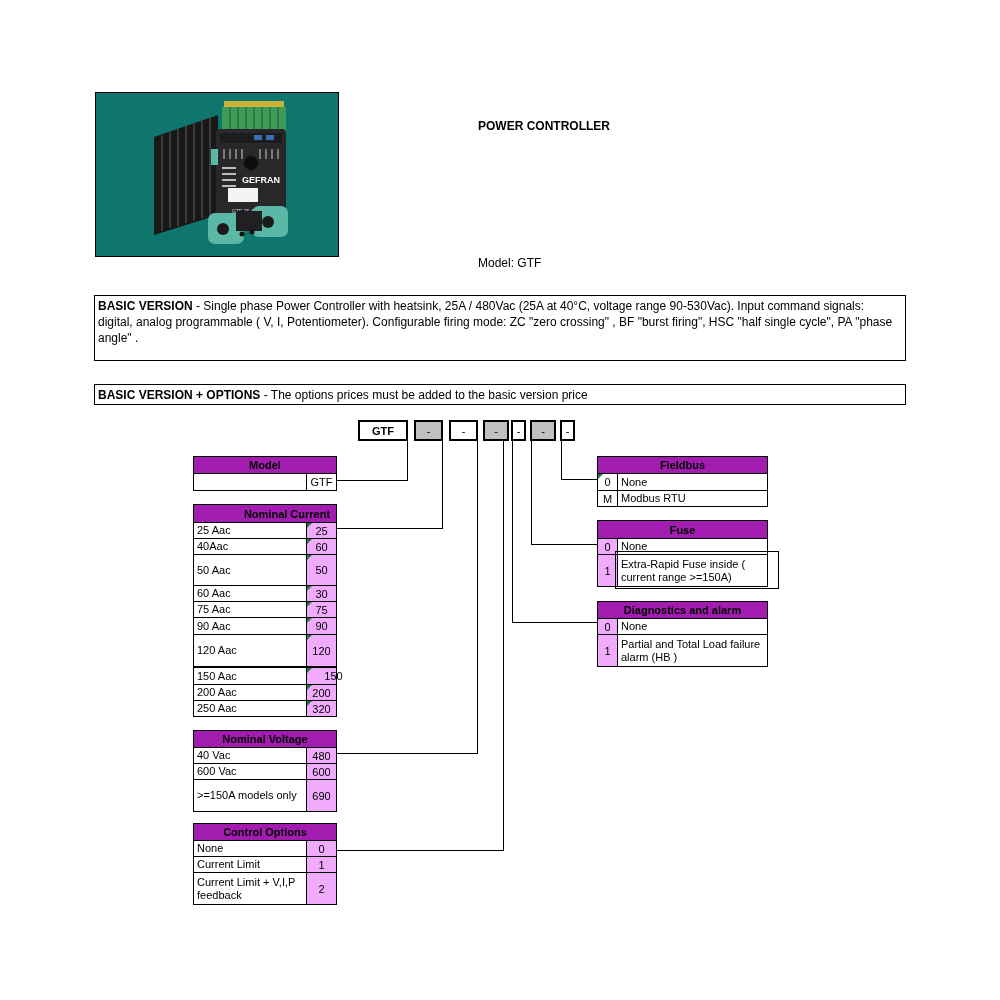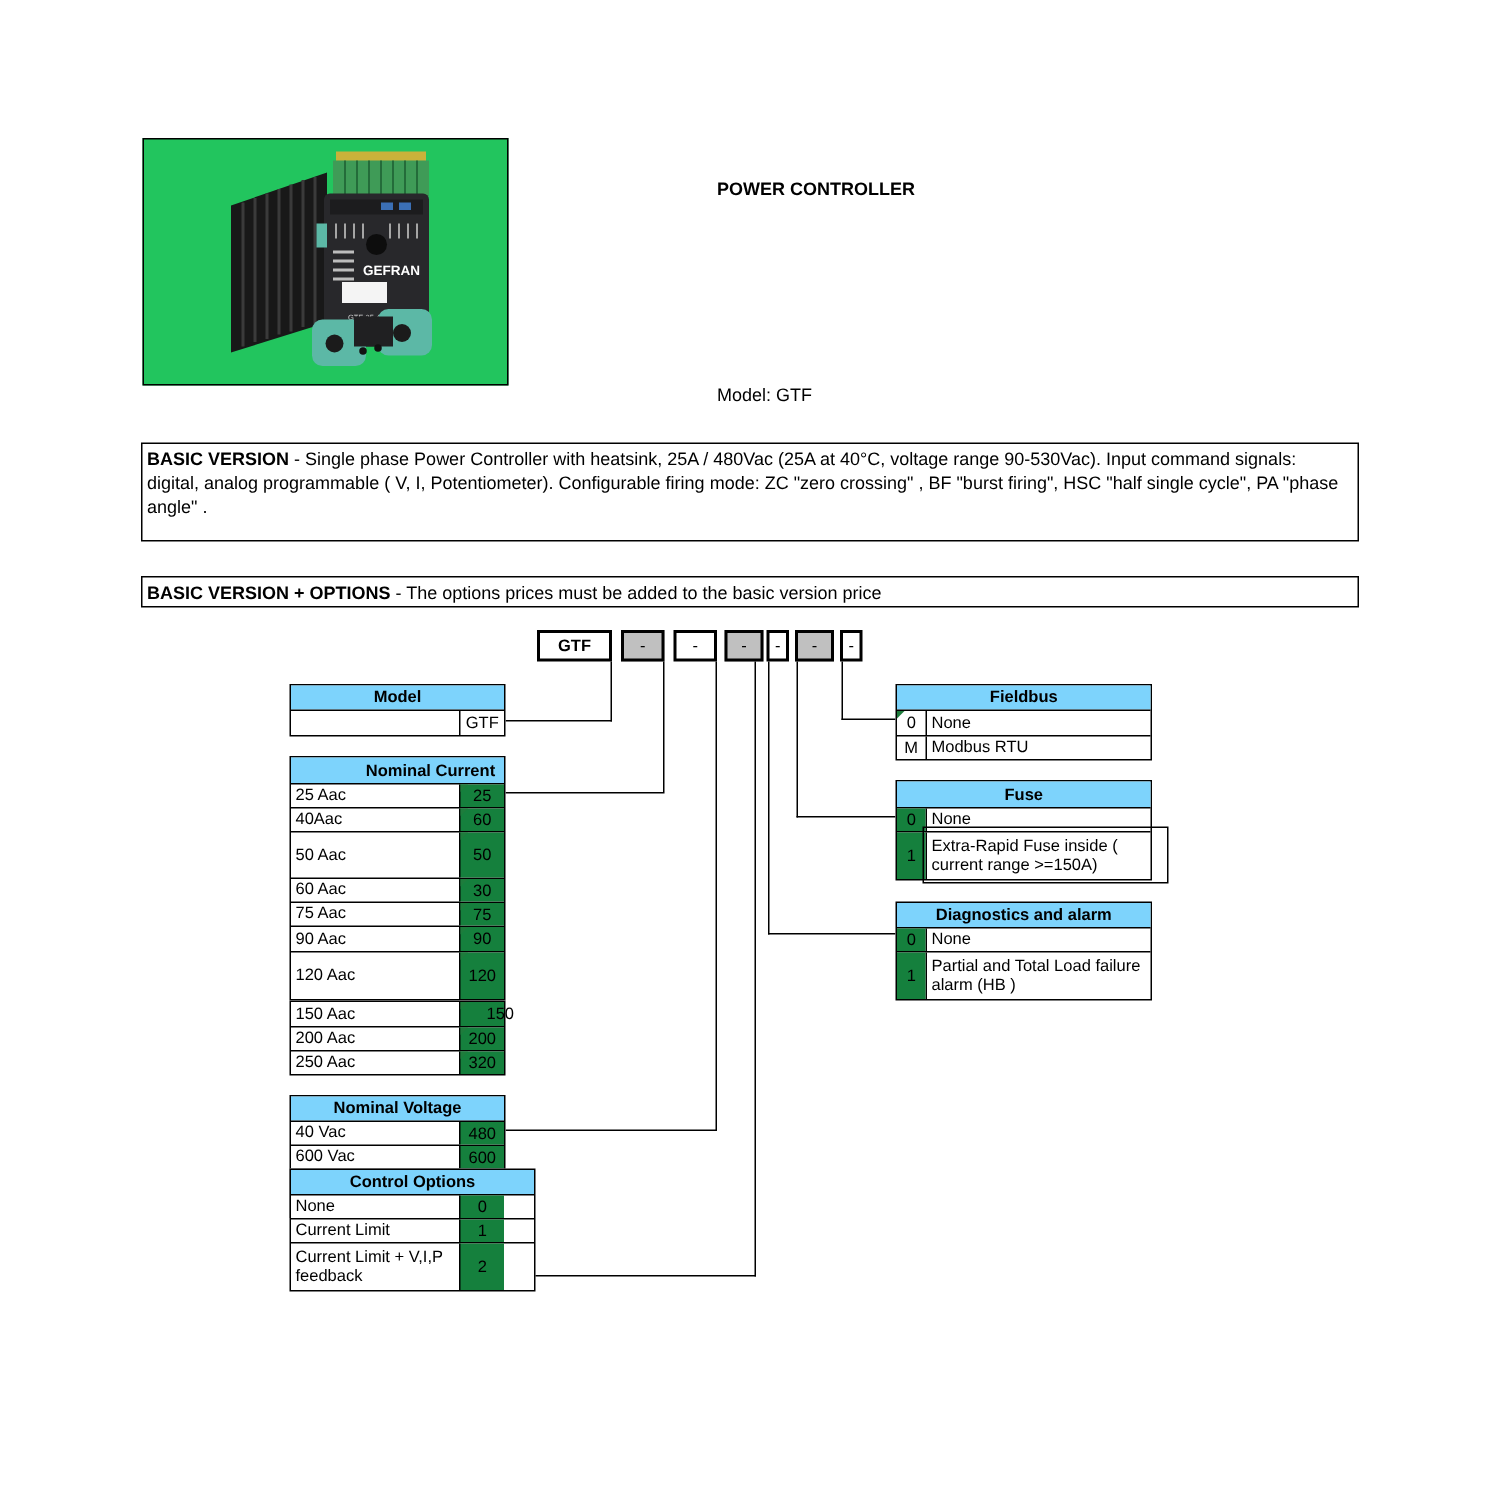--- a/index.html
+++ b/index.html
@@ -1,45 +1,45 @@
 <!DOCTYPE html>
 <html><head>
 <meta charset="utf-8">
 <style>
   html,body{margin:0;padding:0;background:#fff;}
   #page{position:relative;width:1000px;height:1000px;background:#fff;
         font-family:"Liberation Sans",sans-serif;color:#000;}
   .abs{position:absolute;}
   .line{position:absolute;background:#000;}
   
-  #imgbox{left:95px;top:92px;width:242px;height:163px;border:1px solid #000;background:#22c55e;}
+  #imgbox{left:95px;top:92px;width:242px;height:163px;border:1px solid #000;background:#0f766e;}
   
   #title{left:478px;top:119px;font-size:12px;font-weight:bold;}
   #model-label{left:478px;top:256px;font-size:12px;}
   
   .parbox{border:1px solid #000;background:#fff;font-size:12px;line-height:16px;padding:2px 3px;box-sizing:border-box;}
   #basicbox{left:94px;top:295px;width:812px;height:66px;}
   #optbox{left:94px;top:384px;width:812px;height:21px;white-space:nowrap;overflow:hidden;}
   
   .codebox{position:absolute;top:420px;height:21px;border:2px solid #000;box-sizing:border-box;
            display:flex;align-items:center;justify-content:center;font-size:11px;background:#fff;}
   .codebox.gray{background:#c0c0c0;}
   .codebox.first{font-weight:bold;}
   
   .tbl{position:absolute;border:1px solid #000;box-sizing:border-box;background:#fff;font-size:11px;}
-  .thead{background:#7dd3fc;font-weight:bold;display:flex;align-items:center;justify-content:center;box-sizing:border-box;}
+  .thead{background:#a21caf;font-weight:bold;display:flex;align-items:center;justify-content:center;box-sizing:border-box;}
   .trow{display:flex;border-top:1px solid #000;box-sizing:border-box;}
   .trow.noline{border-top:none;}
   .lcell{flex:0 0 auto;display:flex;align-items:center;padding-left:3px;box-sizing:border-box;line-height:13px;}
   .ccell{flex:0 0 auto;display:flex;align-items:center;justify-content:center;border-left:1px solid #000;
          box-sizing:border-box;position:relative;}
   .rcode{flex:0 0 auto;display:flex;align-items:center;justify-content:center;box-sizing:border-box;position:relative;}
   .rdesc{flex:1 1 auto;display:flex;align-items:center;padding-left:3px;border-left:1px solid #000;
          box-sizing:border-box;line-height:13px;}
-  .gray{background:#15803d;}
+  .gray{background:#f0abfc;}
   .tri::after{content:"";position:absolute;top:0;left:0;border-top:5px solid #1e7c3c;border-right:5px solid transparent;}
   #fuse-overlay{left:615px;top:551px;width:162px;height:36px;border:1px solid #000;background:transparent;}
 </style>
 </head>
 <body>
 
 <div id="page">
 
   <div class="abs" id="imgbox">
     <svg width="240" height="161" viewBox="0 0 240 161">
@@ -199,21 +199,21 @@
     <div class="trow" style="height:16px;">
       <div class="lcell" style="width:112px;">600 Vac</div>
       <div class="ccell gray" style="width:30px;">600</div>
     </div>
     <div class="trow" style="height:32px;">
       <div class="lcell" style="width:112px;">&gt;=150A models only</div>
       <div class="ccell gray" style="width:30px;">690</div>
     </div>
   </div>
 
-  <div class="tbl" style="left:193px;top:779px;width:164px;">
+  <div class="tbl" style="left:193px;top:823px;width:144px;">
     <div class="thead" style="height:16px;">Control Options</div>
     <div class="trow" style="height:16px;">
       <div class="lcell" style="width:112px;">None</div>
       <div class="ccell gray" style="width:30px;">0</div>
     </div>
     <div class="trow" style="height:16px;">
       <div class="lcell" style="width:112px;">Current Limit</div>
       <div class="ccell gray" style="width:30px;">1</div>
     </div>
     <div class="trow" style="height:32px;">

